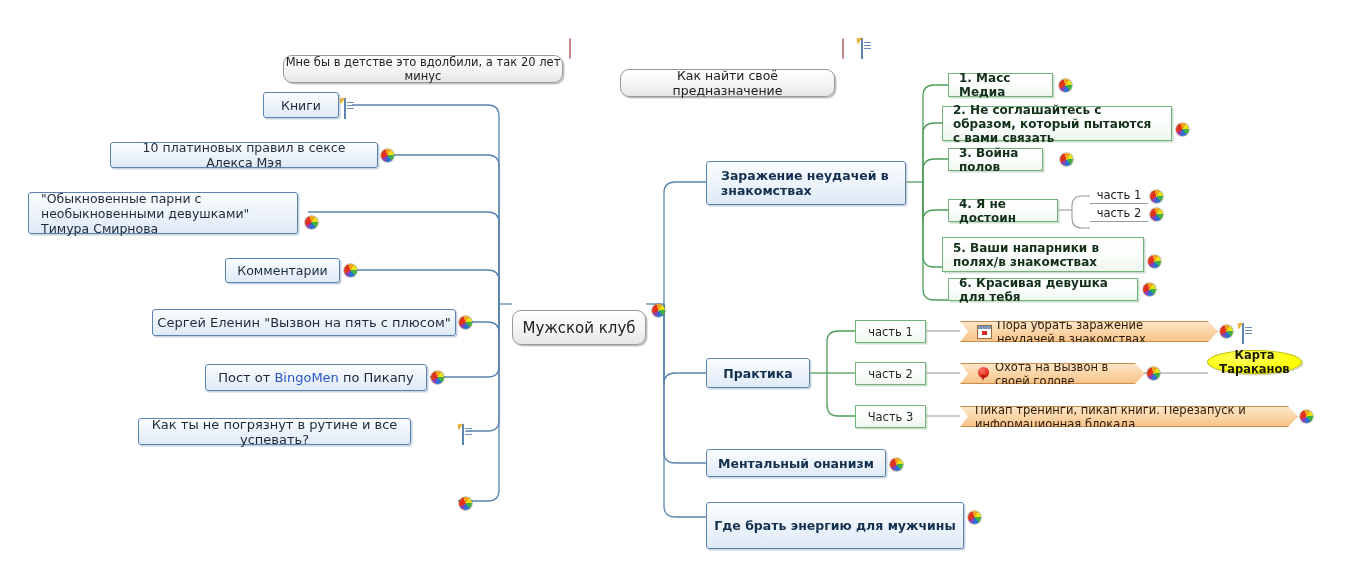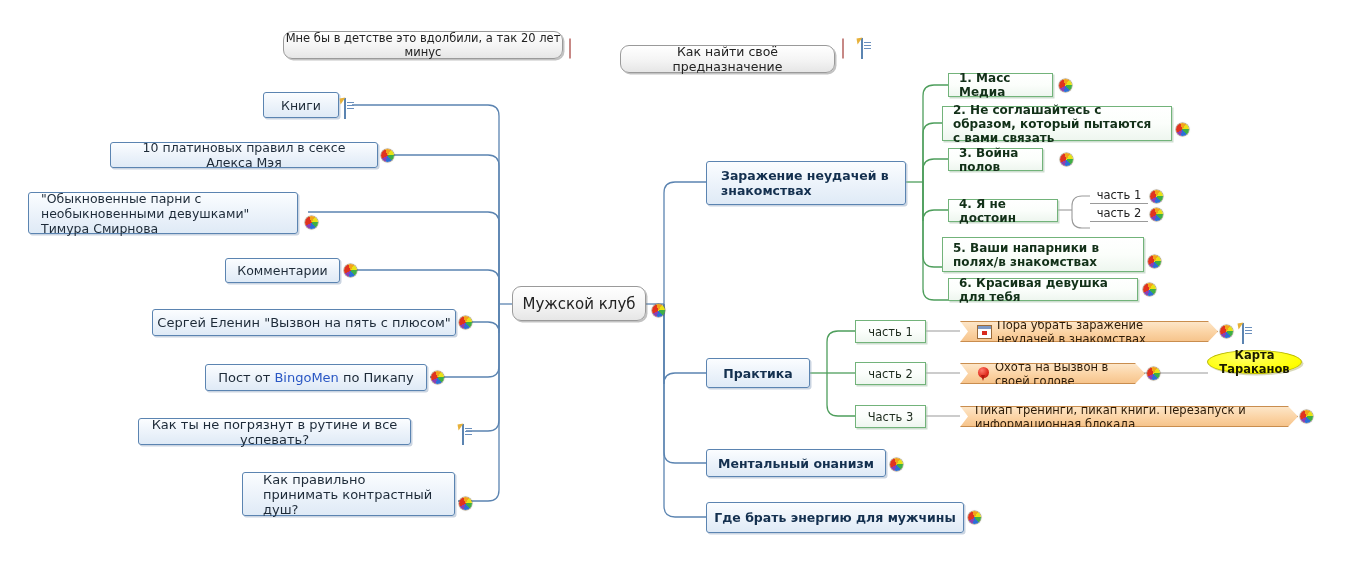--- a/index.html
+++ b/index.html
@@ -9,21 +9,21 @@
   svg.links{position:absolute;left:0;top:0;width:1345px;height:564px;pointer-events:none;}
 
   .node{position:absolute;box-sizing:border-box;display:flex;align-items:center;}
   .node .txt{display:block;width:100%;}
 
   
   .n-central{
     border:1px solid #9a9a9a;border-radius:9px;
     background:linear-gradient(to bottom,#ffffff 0%,#f4f4f4 55%,#e6e6e6 100%);
     box-shadow:1.5px 1.5px 0 rgba(120,120,120,.45);
-    font-size:15px;color:#222;text-align:center;justify-content:center;
+    font-size:15px;color:#222;text-align:center;justify-content:center;margin-top:24px;
   }
 
   
   .n-blue{
     border:1px solid #5b84b1;border-radius:3px;
     background:linear-gradient(to bottom,#fbfdff 0%,#eef4fb 45%,#dfeaf6 100%);
     box-shadow:1.5px 1.5px 0 rgba(150,170,195,.5);
     font-size:12.5px;color:#1d2a38;
   }
   .n-blue.center-t{text-align:center;justify-content:center;}
@@ -202,40 +202,37 @@
   <div class="node n-blue center-t" style="left:205px;top:364px;width:222px;height:27px;">
     <span class="txt" style="font-size:13px;">Пост от <span class="lnk">BingoMen</span> по Пикапу</span>
   </div>
   <span class="icon ic-wheel" style="left:431px;top:371px;"></span>
 
   <div class="node n-blue center-t" style="left:138px;top:418px;width:273px;height:27px;">
     <span class="txt" style="font-size:13px;">Как ты не погрязнут в рутине и все успевать?</span>
   </div>
   <span class="icon ic-note" style="left:458px;top:425px;"></span>
 
-  <div class="node n-blue" style="left:242px;top:472px;width:213px;height:44px;padding:0 20px;">
-    <span class="txt" style="font-size:13px;">Как правильно принимать контрастный душ?</span>
-  </div>
   <span class="icon ic-wheel" style="left:459px;top:497px;"></span>
 
   
   <div class="node n-blue bold center-t" style="left:706px;top:358px;width:104px;height:30px;">
     <span class="txt">Практика</span>
   </div>
 
   <div class="node n-blue bold" style="left:706px;top:161px;width:200px;height:44px;padding:0 14px;">
     <span class="txt">Заражение неудачей в знакомствах</span>
   </div>
 
   <div class="node n-blue bold center-t" style="left:706px;top:449px;width:180px;height:28px;">
     <span class="txt">Ментальный онанизм</span>
   </div>
   <span class="icon ic-wheel" style="left:890px;top:458px;"></span>
 
-  <div class="node n-blue bold center-t" style="left:706px;top:502px;width:258px;height:31px;">
+  <div class="node n-blue bold center-t" style="left:706px;top:502px;width:258px;height:47px;">
     <span class="txt">Где брать энергию для мужчины</span>
   </div>
   <span class="icon ic-wheel" style="left:968px;top:511px;"></span>
 
   
   <div class="node n-green" style="left:948px;top:73px;width:105px;height:24px;">
     <span class="txt">1. Масс Медиа</span>
   </div>
   <span class="icon ic-wheel" style="left:1059px;top:79px;"></span>
 

